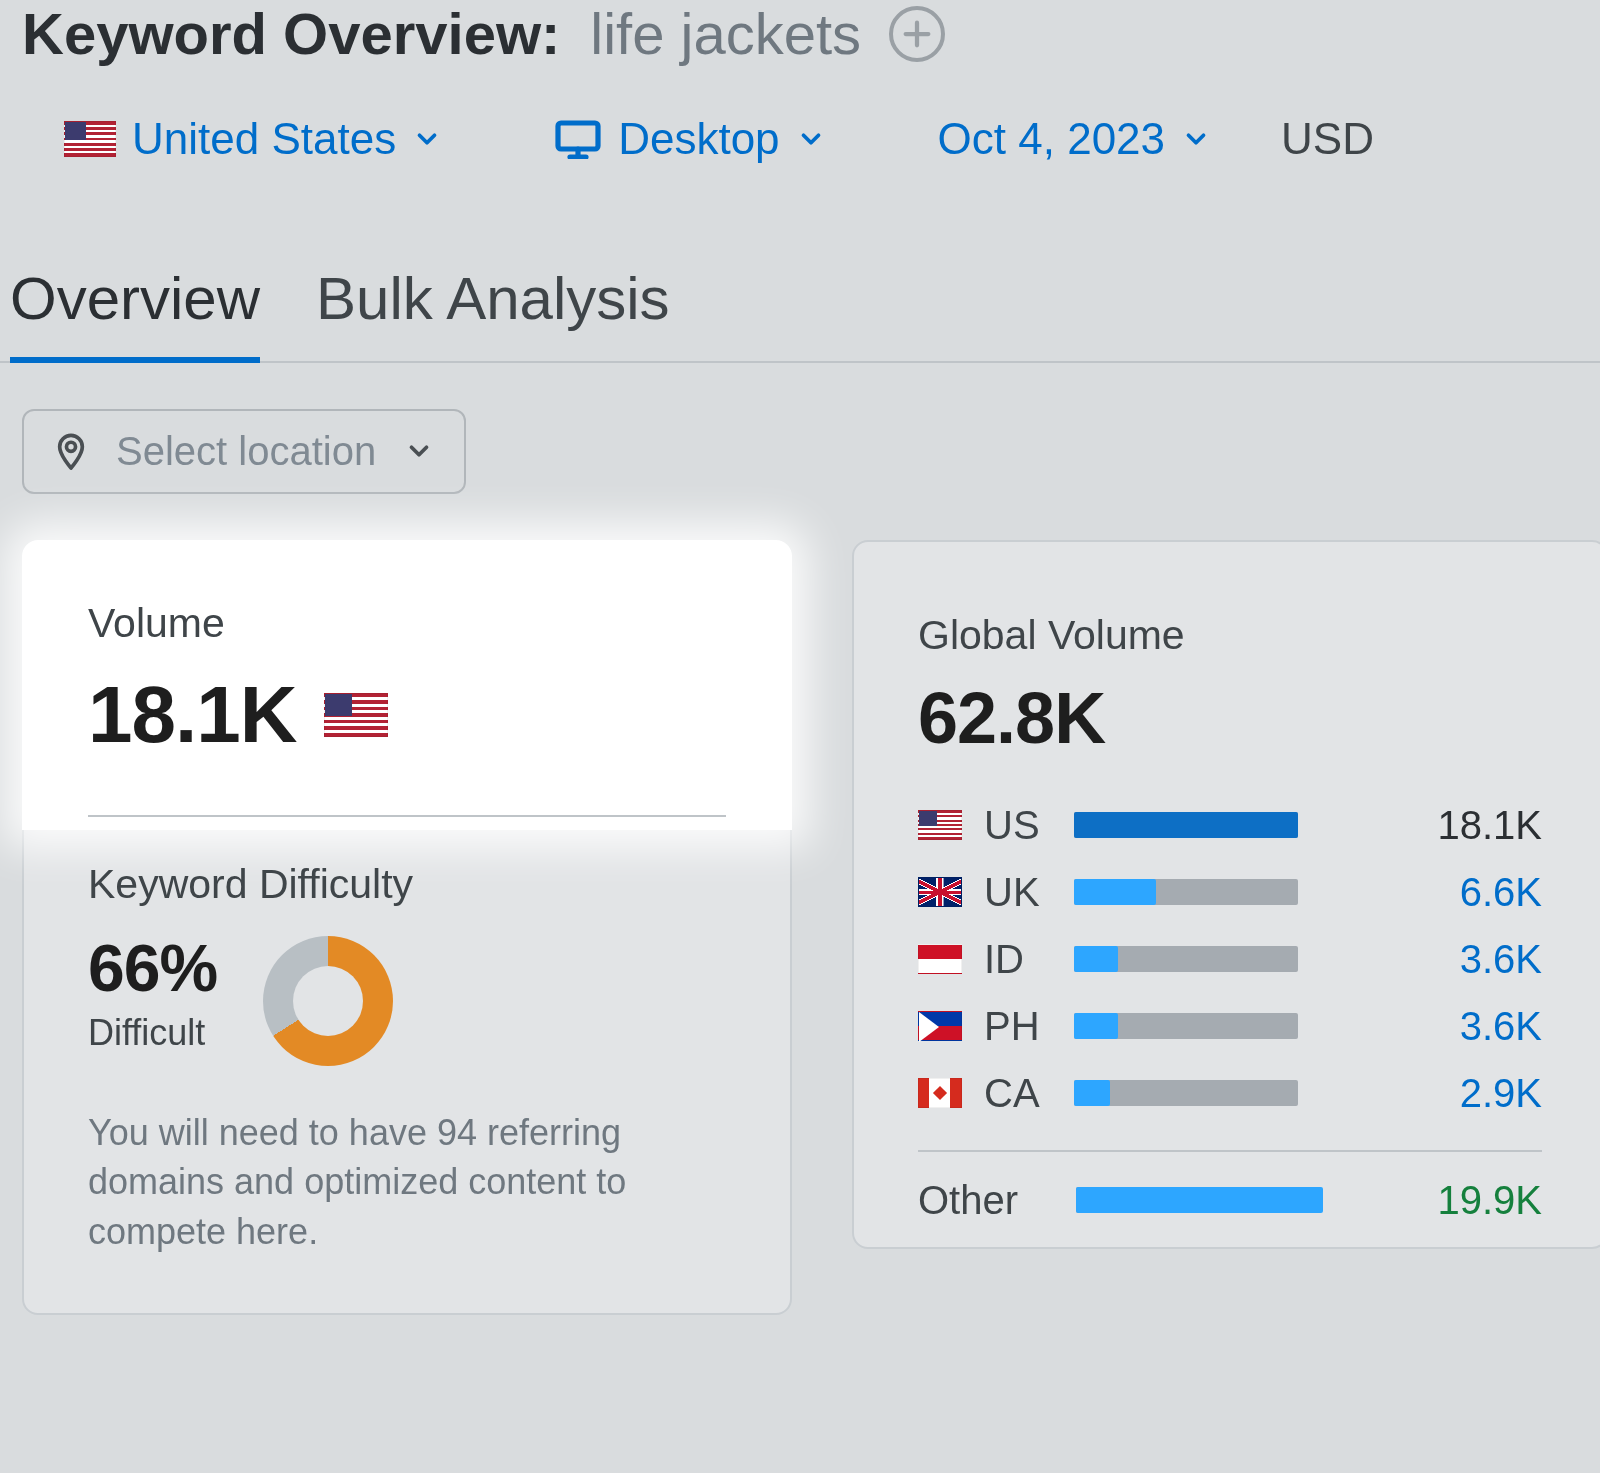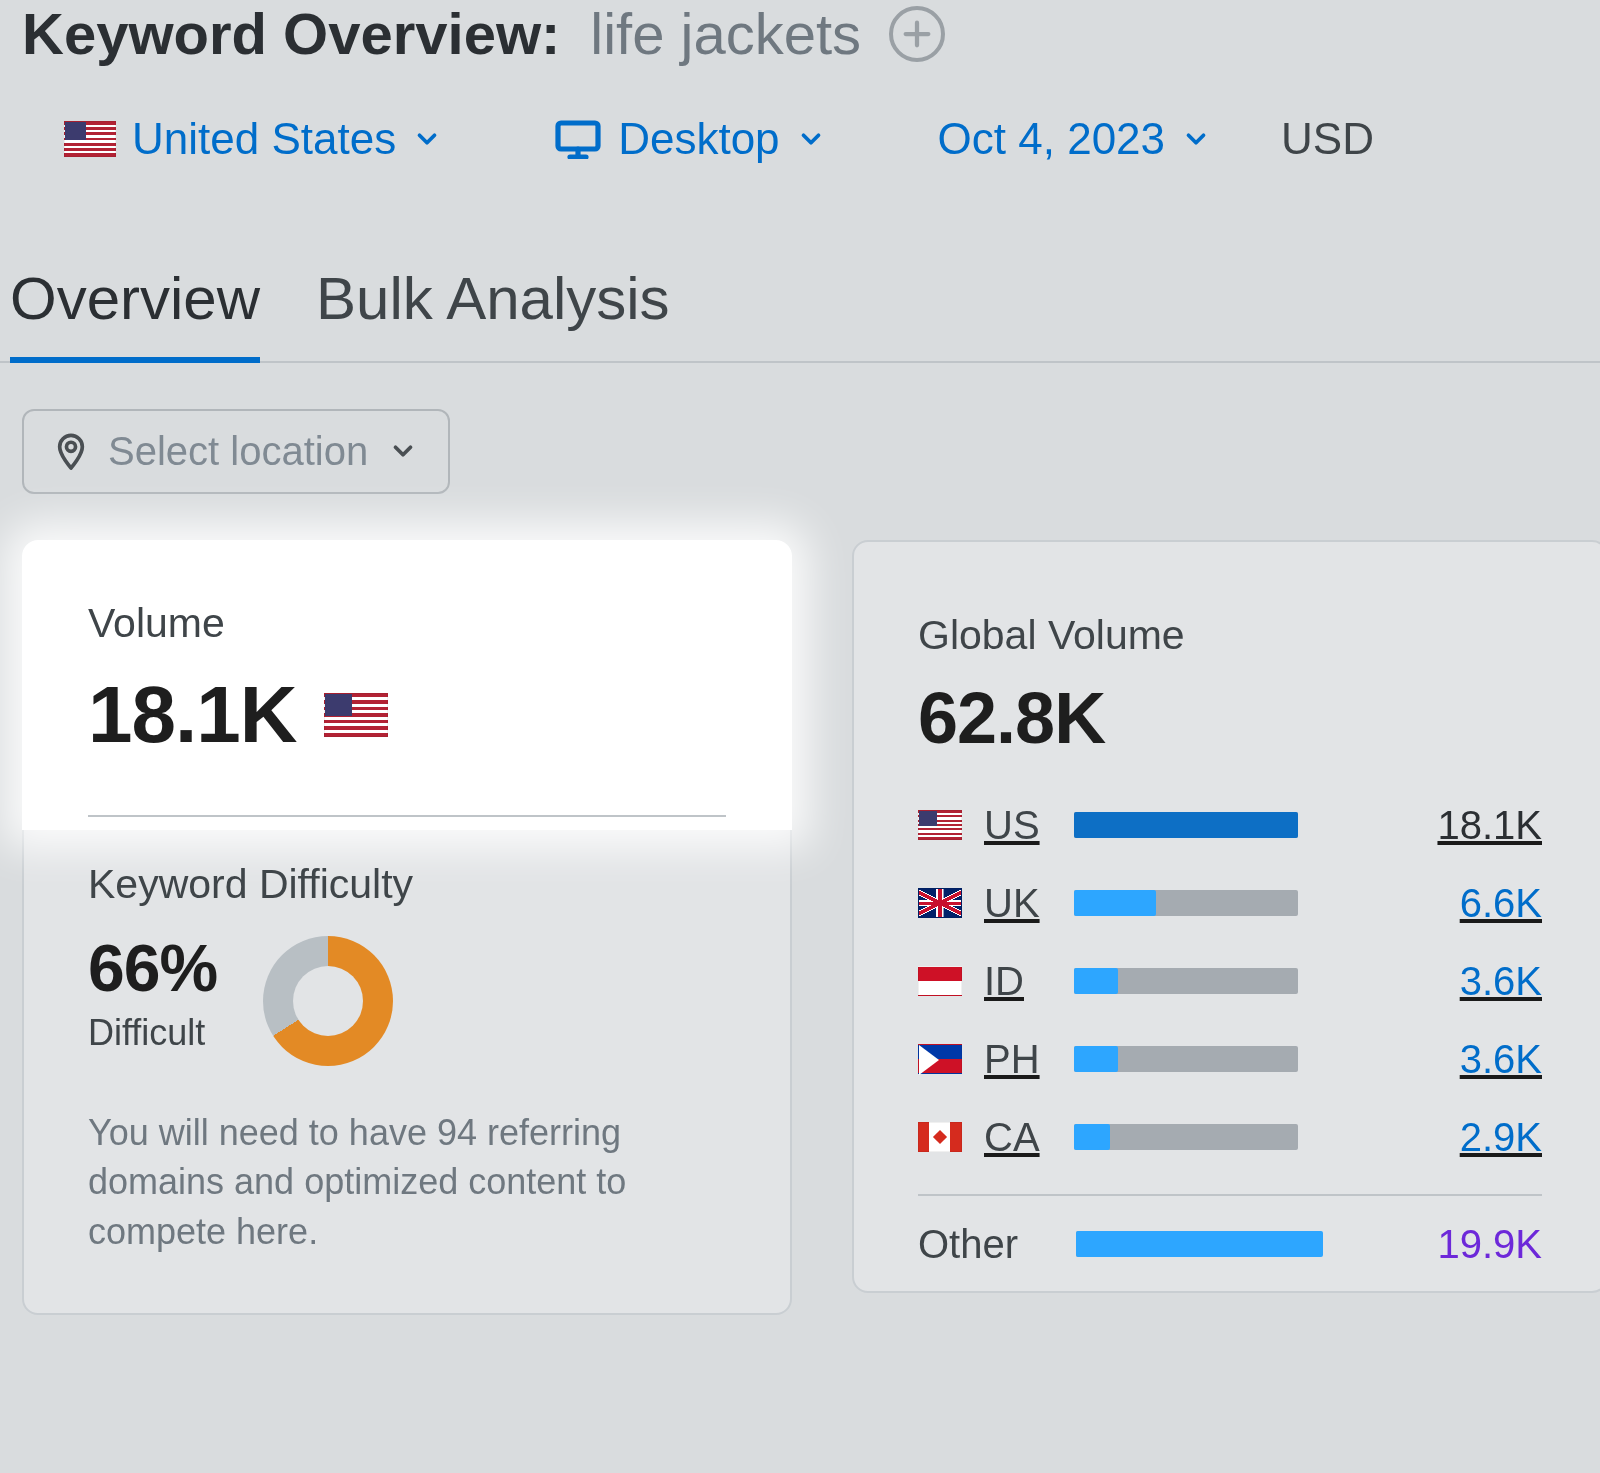--- a/index.html
+++ b/index.html
@@ -115,21 +115,21 @@
   .tab{padding-bottom:28px;color:var(--text-med);cursor:pointer;position:relative;}
   .tab.active{color:#2b2f33;font-weight:400;}
   .tab.active::after{
     content:"";position:absolute;left:0;right:0;bottom:-2px;height:6px;
     background:var(--link-blue);
   }
 
   
   .loc-wrap{padding:46px 22px 0;}
   .loc-select{
-    display:inline-flex;align-items:center;gap:20px;
+    display:inline-flex;align-items:center;gap:28px;
     border:2px solid #b1b6ba;border-radius:12px;
     padding:18px 30px;font-size:40px;color:var(--text-muted);
     background:var(--bg-page);cursor:pointer;
   }
   .pin-icon{width:34px;height:40px;}
 
   
   .cards{
     display:flex;gap:60px;padding:46px 22px 0;
     align-items:flex-start;
@@ -179,37 +179,37 @@
   }
 
   .kd-desc{
     font-size:36px;line-height:1.38;color:var(--text-light);
     margin-top:42px;max-width:640px;
   }
 
   
   .gv-title{font-size:41px;color:var(--text-med);margin:0 0 18px;font-weight:400;}
   .gv-number{font-size:72px;font-weight:700;color:#1e1e1e;letter-spacing:-1px;margin-bottom:44px;}
-  .gv-list{display:flex;flex-direction:column;gap:33px;text-decoration:underline;}
+  .gv-list{display:flex;flex-direction:column;gap:22px;}
   .gv-row{
     display:flex;align-items:center;gap:22px;font-size:40px;
   }
   .gv-cc{width:62px;color:var(--text-med);}
   .gv-bar{
     flex:0 0 224px;height:26px;background:var(--bar-track);
     position:relative;border-radius:2px;margin-left:6px;
   }
   .gv-bar-fill{
     position:absolute;top:0;left:0;bottom:0;background:var(--bar-fill-other);
     border-radius:2px;
   }
   .gv-row.us .gv-bar-fill{background:var(--bar-fill-us);}
   .gv-val{margin-left:auto;color:var(--link-blue);min-width:110px;text-align:right;}
   .gv-row.us .gv-val{color:#2b2f33;}
-  .gv-row.other .gv-val{color:#6d28d9;}
+  .gv-row.other .gv-val{color:#15803d;}
 
   .gv-divider{height:2px;background:#bfc4c8;margin:34px 0 26px;}
   .gv-row.other{font-size:40px;}
   .gv-row.other .gv-cc{width:auto;min-width:130px;}
 
 </style>
 </head>
 <body>
 
 <div class="header">

